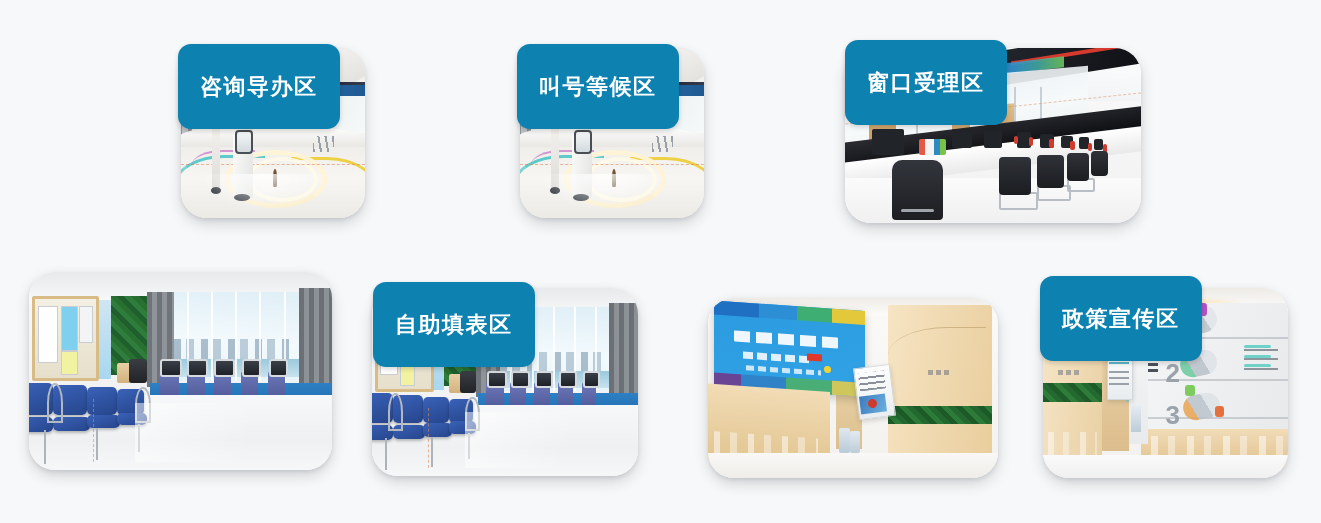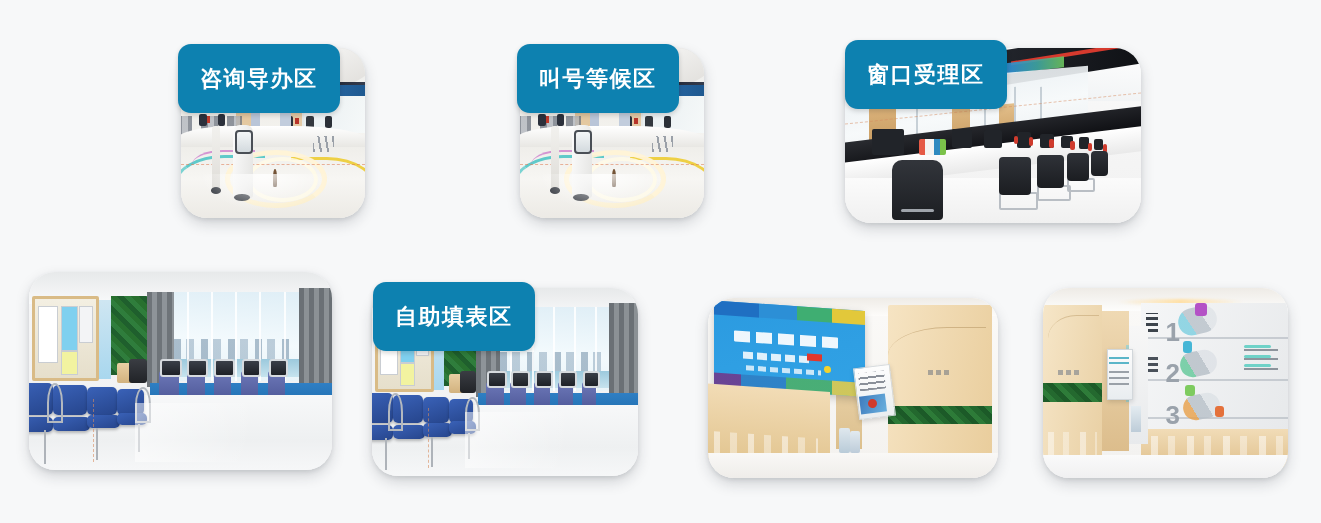--- a/index.html
+++ b/index.html
@@ -33,21 +33,21 @@
     display:flex;align-items:center;justify-content:center;
     background:#0d81b0;
     color:#ffffff;
     border-radius:13px;
     font-weight:bold;
     letter-spacing:1.5px;
     white-space:nowrap;
     box-shadow:0 2px 5px rgba(0,0,0,.17);
     z-index:5;
     font-size:22px;
-    padding:8px 22px;
+    padding:16px 22px;
     height:53px;
     line-height:53px;
   }
   .badge span{display:block;}
 
   
   .sceneA{background:linear-gradient(#f2f2f0 0%,#f6f5f2 38%,#efeeea 100%);}
   .sceneA .ceil{left:0;right:0;top:0;height:22%;
      background:linear-gradient(#dcdcd8,#f3f3f1);}
   .sceneA .ceilpanel{left:46%;right:-6%;top:-4%;height:30%;
@@ -681,15 +681,18 @@
         <div class="ecity"></div>
       <div class="doorE"></div>
         <div class="slab"></div>
       <div class="mid"></div>
         <div class="bin3"></div>
       <div class="posterE"></div>
         <div class="pe1"></div>
         <div class="pe2"></div>
       <div class="efloor"></div>
     </div>
+    <div class="badge" style="left: -3px; top: -12px; background: rgb(13, 129, 176); color: rgb(255, 255, 255);">
+      <span>政策宣传区</span>
+    </div>
   </div>
 
 </div>
 
 </body></html>

